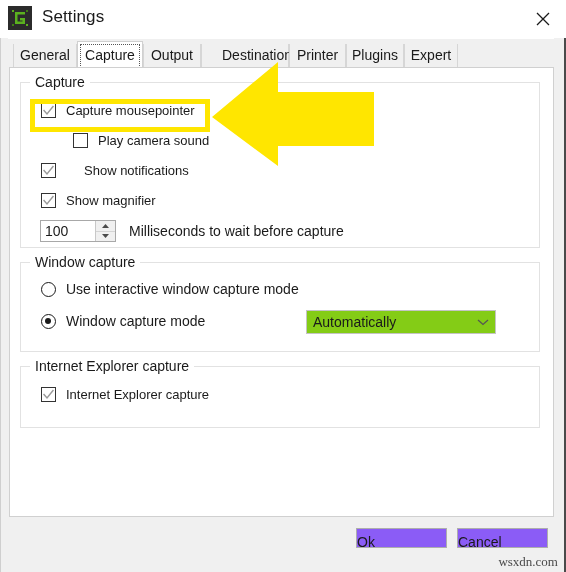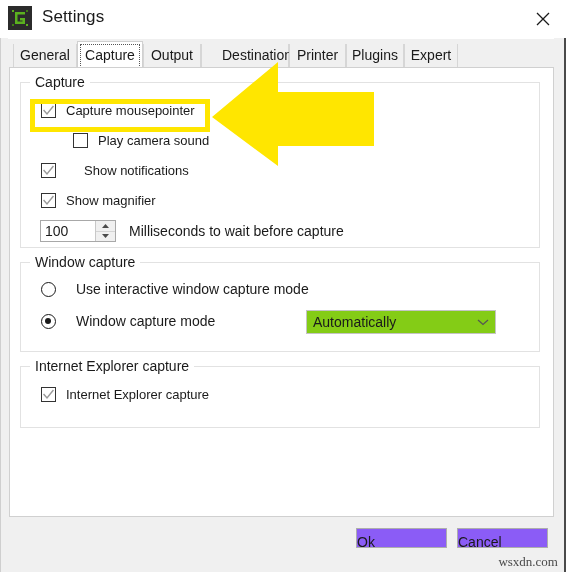--- a/index.html
+++ b/index.html
@@ -185,21 +185,21 @@
   }
   .radio-circle.checked::after {
     content: "";
     position: absolute;
     left: 3px; top: 3px;
     width: 6px; height: 6px;
     border-radius: 50%;
     background: #1a1a1a;
   }
   .radio-label {
-    margin-left: 20px;
+    margin-left: 10px;
     font-size: 14px;
     color: #1a1a1a;
   }
 
   
   .spinner {
     position: absolute;
     width: 76px; height: 22px;
     border: 1px solid #a8a8a8;
     background: #ffffff;

